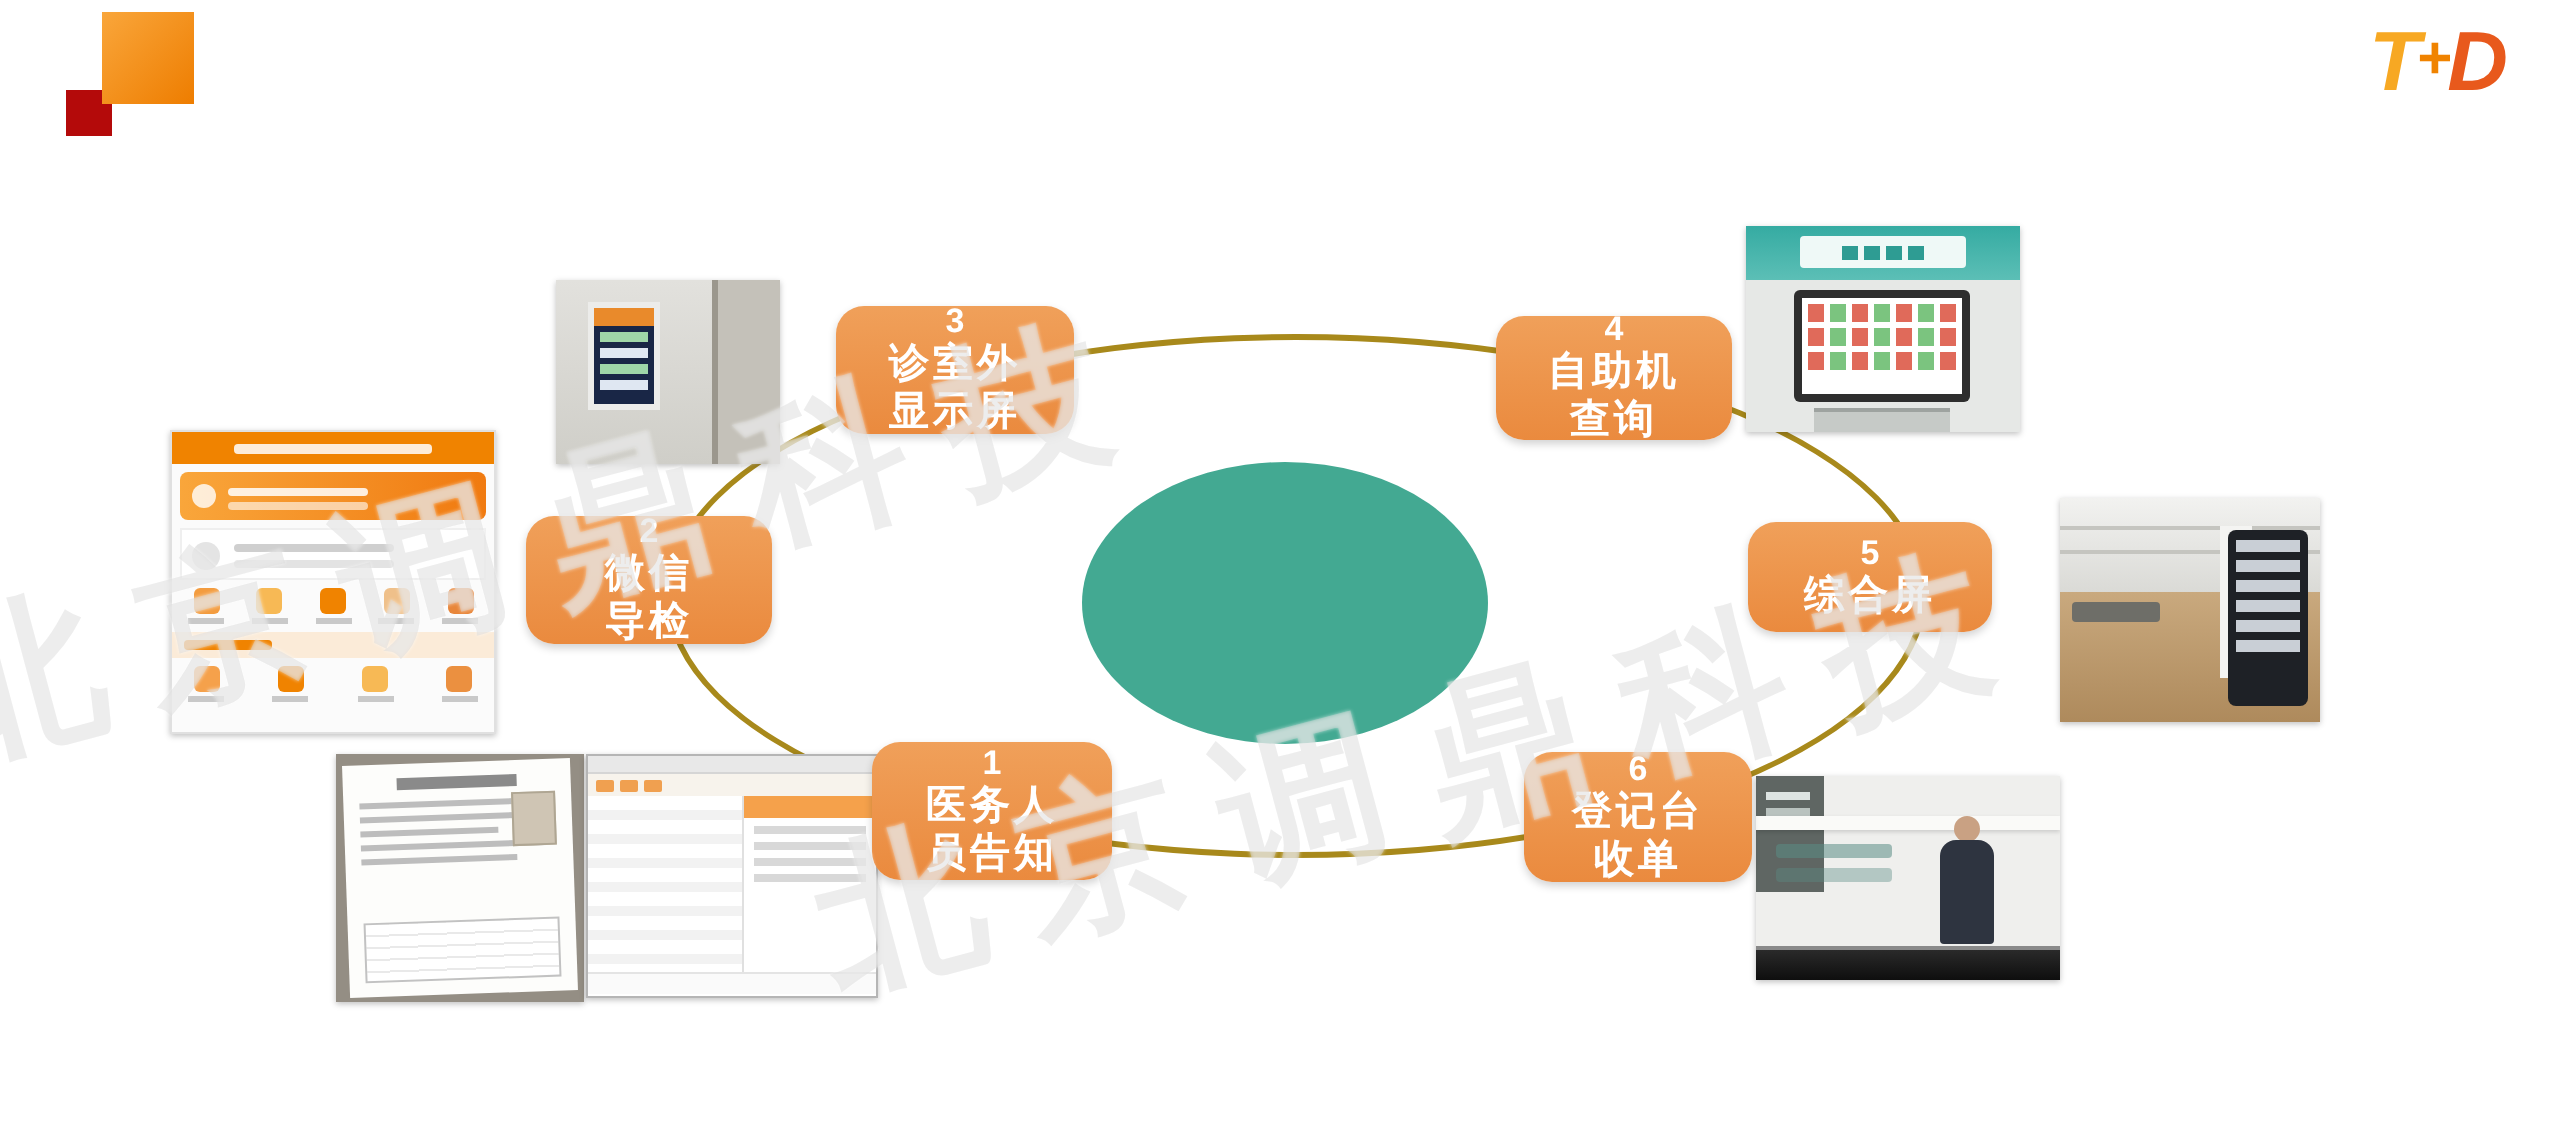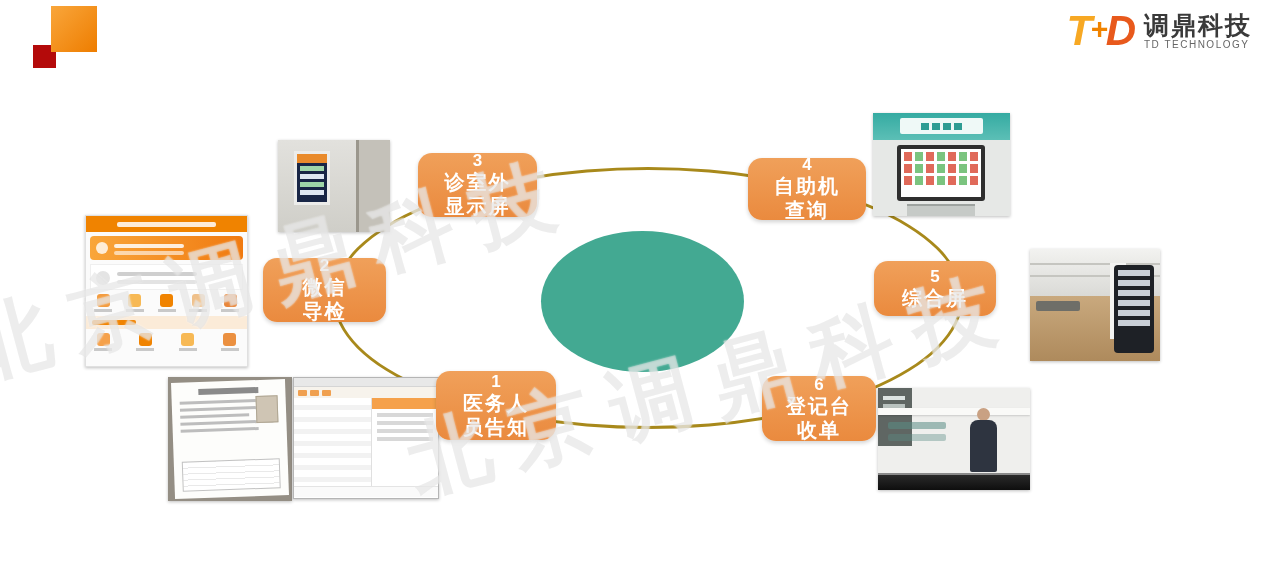--- a/index.html
+++ b/index.html
@@ -156,24 +156,20 @@
 
 <div class="slide">
 
   <div class="deco">
     <div class="sq-red"></div>
     <div class="sq-orange"></div>
   </div>
 
   <div class="logo">
     <div class="logo-mark"><span class="t">T</span><span class="p">+</span><span class="d">D</span></div>
-    <div class="logo-text">
-      <span class="logo-name">调鼎科技</span>
-      <span class="logo-sub">TD TECHNOLOGY</span>
-    </div>
   </div>
 
   <div class="orbit"></div>
 
   <div class="center-ellipse">
   </div>
 
   <div class="node node-1">
     <span class="num">1</span>
     <span class="lbl">医务人</span>

